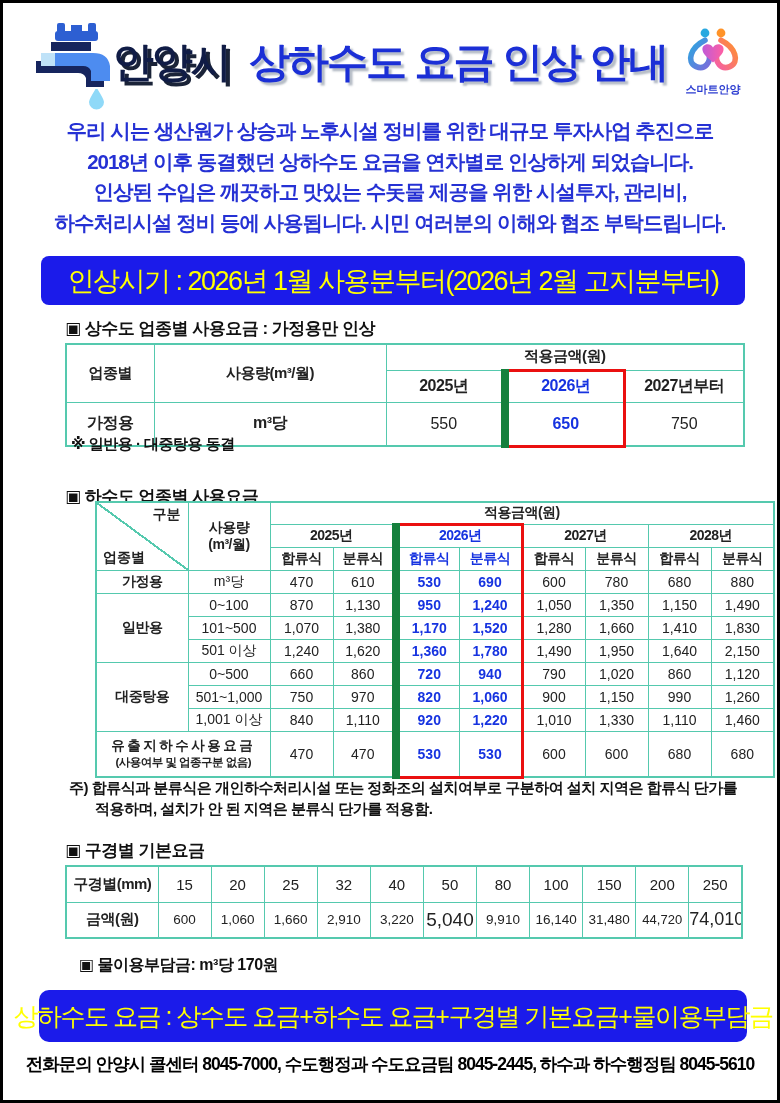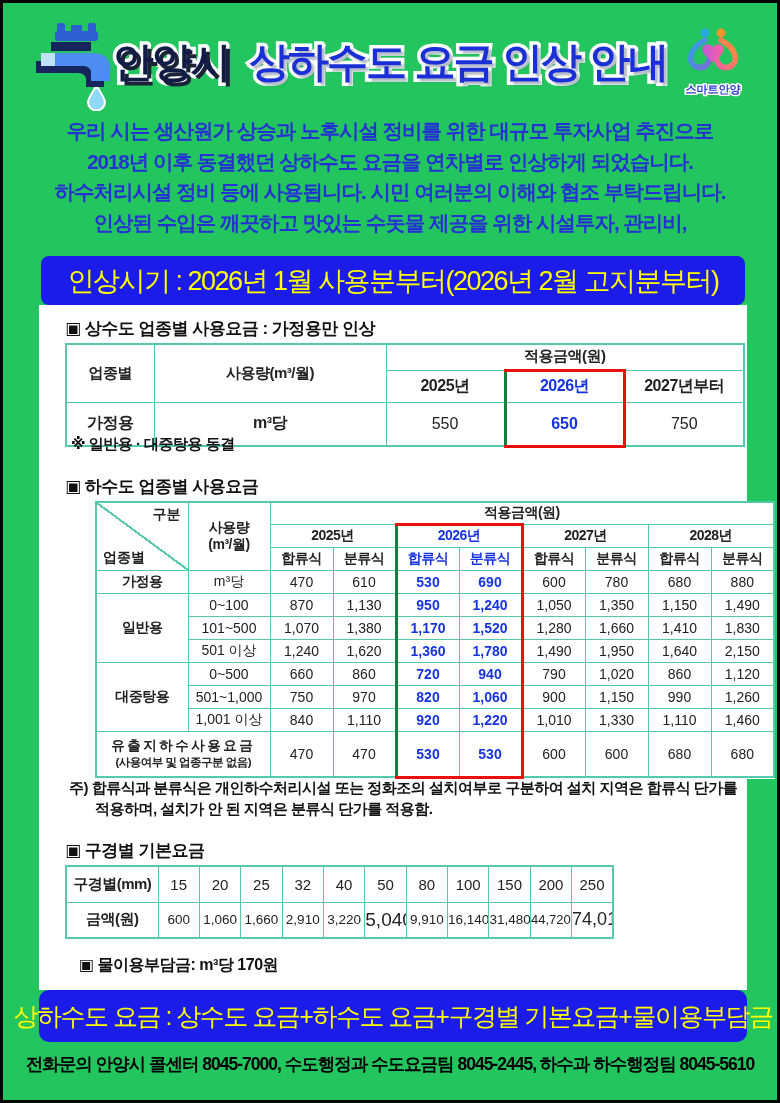--- a/index.html
+++ b/index.html
@@ -1,19 +1,19 @@
 <!DOCTYPE html>
 <html><head>
 <meta charset="utf-8">
 <style>
   * { margin:0; padding:0; box-sizing:border-box; }
   html,body { background:#888; }
   .page {
     position:relative; width:780px; height:1103px;
-    background:#22c55e; border:3px solid #000;
+    background:#ffffff; border:3px solid #000;
     font-family:"Liberation Sans","DejaVu Sans",sans-serif;
     overflow:hidden;
     padding-left:8px;
   }
 
   
   .header { position:absolute; top:16px; left:0; right:0; height:92px; }
   .faucet { position:absolute; left:28px; top:0; }
   .title { position:absolute; left:0; right:0; top:16px; text-align:center;
            font-size:41px; font-weight:bold; letter-spacing:-2px; white-space:nowrap; }
@@ -40,29 +40,29 @@
             color:#ffff00; font-weight:normal; white-space:nowrap; }
   .banner1 { left:38px; top:253px; width:704px; height:49px; border-radius:8px; font-size:27px; letter-spacing:-1.5px; }
   .banner2 { left:36px; top:987px; width:708px; height:52px; border-radius:10px; font-size:25px; letter-spacing:-1.5px; }
 
   
   .panel { position:absolute; left:36px; top:302px; width:708px; height:685px; background:#fff; color:#111; }
   .sec-h { position:absolute; left:26px; font-size:17px; font-weight:bold; letter-spacing:-0.5px;text-align:right; }
   .note  { position:absolute; font-size:15px; font-weight:bold; letter-spacing:-0.5px; }
 
   
-  table { border-collapse:collapse; table-layout:fixed; position:absolute; left:26px; width:549px;
+  table { border-collapse:collapse; table-layout:fixed; position:absolute; left:26px; width:678px;
           background:#fff; }
   td,th { border:1.5px solid #55c9ae; text-align:center; vertical-align:middle;
           font-weight:normal; color:#222; overflow:hidden; }
   .tbl { border:2px solid #55c9ae; }
   .lab { font-weight:bold; letter-spacing:-0.5px; }
   .hl  { color:#1633e0; font-weight:bold; }
   .rt{ border-top:3px solid #ea1010; } .rb{ border-bottom:3px solid #ea1010; }
-  .rl{ border-left:3px solid #15803d; } .rr{ border-right:3px solid #ea1010; }
+  .rl{ border-left:8px solid #15803d; } .rr{ border-right:3px solid #ea1010; }
 
   .t1 { top:38px; font-size:16px; }
   .t1 tr.h1 td { height:26px; font-size:15px; }
   .t1 tr.h2 td { height:32px; }
   .t1 tr.b  td { height:44px; }
 
   .t2 { top:196px; font-size:14px;margin-left:30px; }
   .t2 tr.h1 td { height:22px; }
   .t2 tr.h2 td { height:23px; }
   .t2 tr.h3 td { height:23px; }
@@ -132,22 +132,22 @@
         <path d="M50 17 C68 26 74 44 61 50 C50 55 42 44 45 33" fill="none" stroke="url(#lgR)" stroke-width="7" stroke-linecap="round"></path>
         <path d="M40 26 c-4 -7 -15 -4 -13 4 c1 6 8 10 13 15 c5 -5 12 -9 13 -15 c2 -8 -9 -11 -13 -4 z" fill="url(#lgH)"></path>
       </svg>
       <span class="logo-label">스마트안양</span>
     </div>
   </div>
 
   <div class="intro">
     <div>우리 시는 생산원가 상승과 노후시설 정비를 위한 대규모 투자사업 추진으로</div>
     <div>2018년 이후 동결했던  상하수도 요금을 연차별로 인상하게 되었습니다.</div>
+    <div>인상된 수입은 깨끗하고 맛있는 수돗물 제공을 위한  시설투자, 관리비,</div>
     <div>하수처리시설 정비 등에 사용됩니다. 시민 여러분의 이해와 협조 부탁드립니다.</div>
-    <div>인상된 수입은 깨끗하고 맛있는 수돗물 제공을 위한  시설투자, 관리비,</div>
   </div>
 
   <div class="banner banner1">인상시기 : 2026년 1월 사용분부터(2026년 2월 고지분부터)</div>
 
   <div class="panel">
 
     <div class="sec-h" style="top:12px;">▣ 상수도 업종별 사용요금 : 가정용만 인상</div>
     <table class="tbl t1">
       <colgroup>
           <col style="width:88px">
@@ -171,21 +171,21 @@
         <td class="lab">가정용</td>
         <td class="lab">m³당</td>
         <td>550</td>
         <td class="hl rl rr rb">650</td>
         <td>750</td>
       </tr>
     </tbody>
       </table>
     <div class="note" style="left:32px; top:130px;">※ 일반용 · 대중탕용 동결</div>
 
-    <div class="sec-h" style="top:170px;">▣ 하수도 업종별 사용요금</div>
+    <div class="sec-h" style="top:180px;">▣ 하수도 업종별 사용요금</div>
     <table class="tbl t2">
       <colgroup>
           <col style="width:92px">
           <col style="width:82px">
         <col style="width:63px">
           <col style="width:63px">
           <col style="width:63px">
           <col style="width:63px">
         <col style="width:63px">
           <col style="width:63px">

